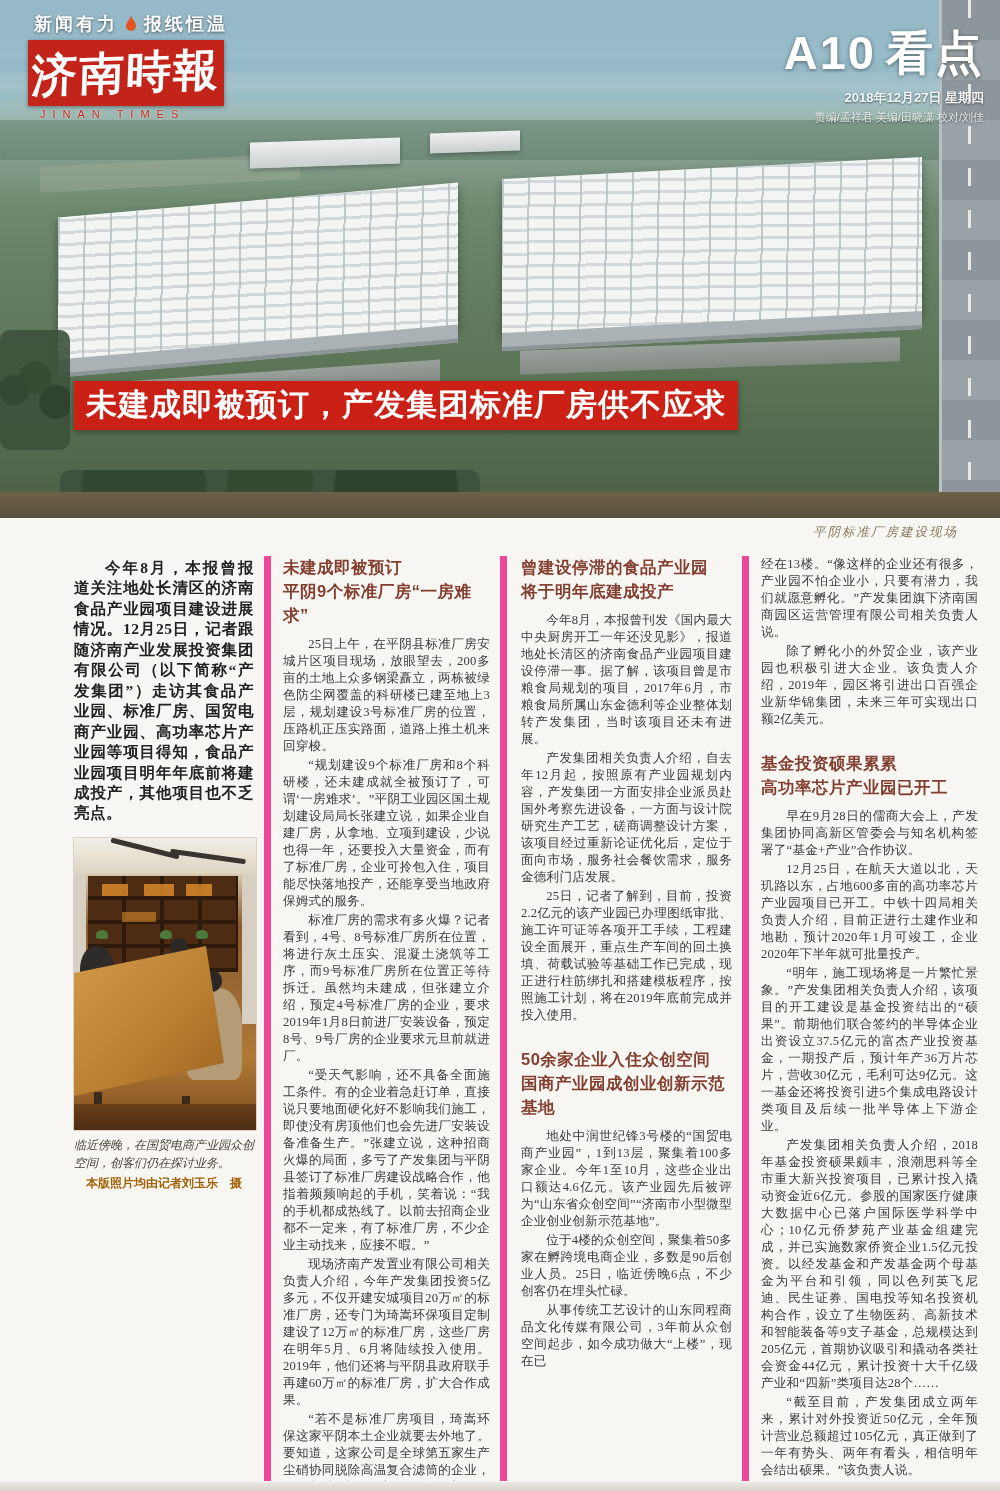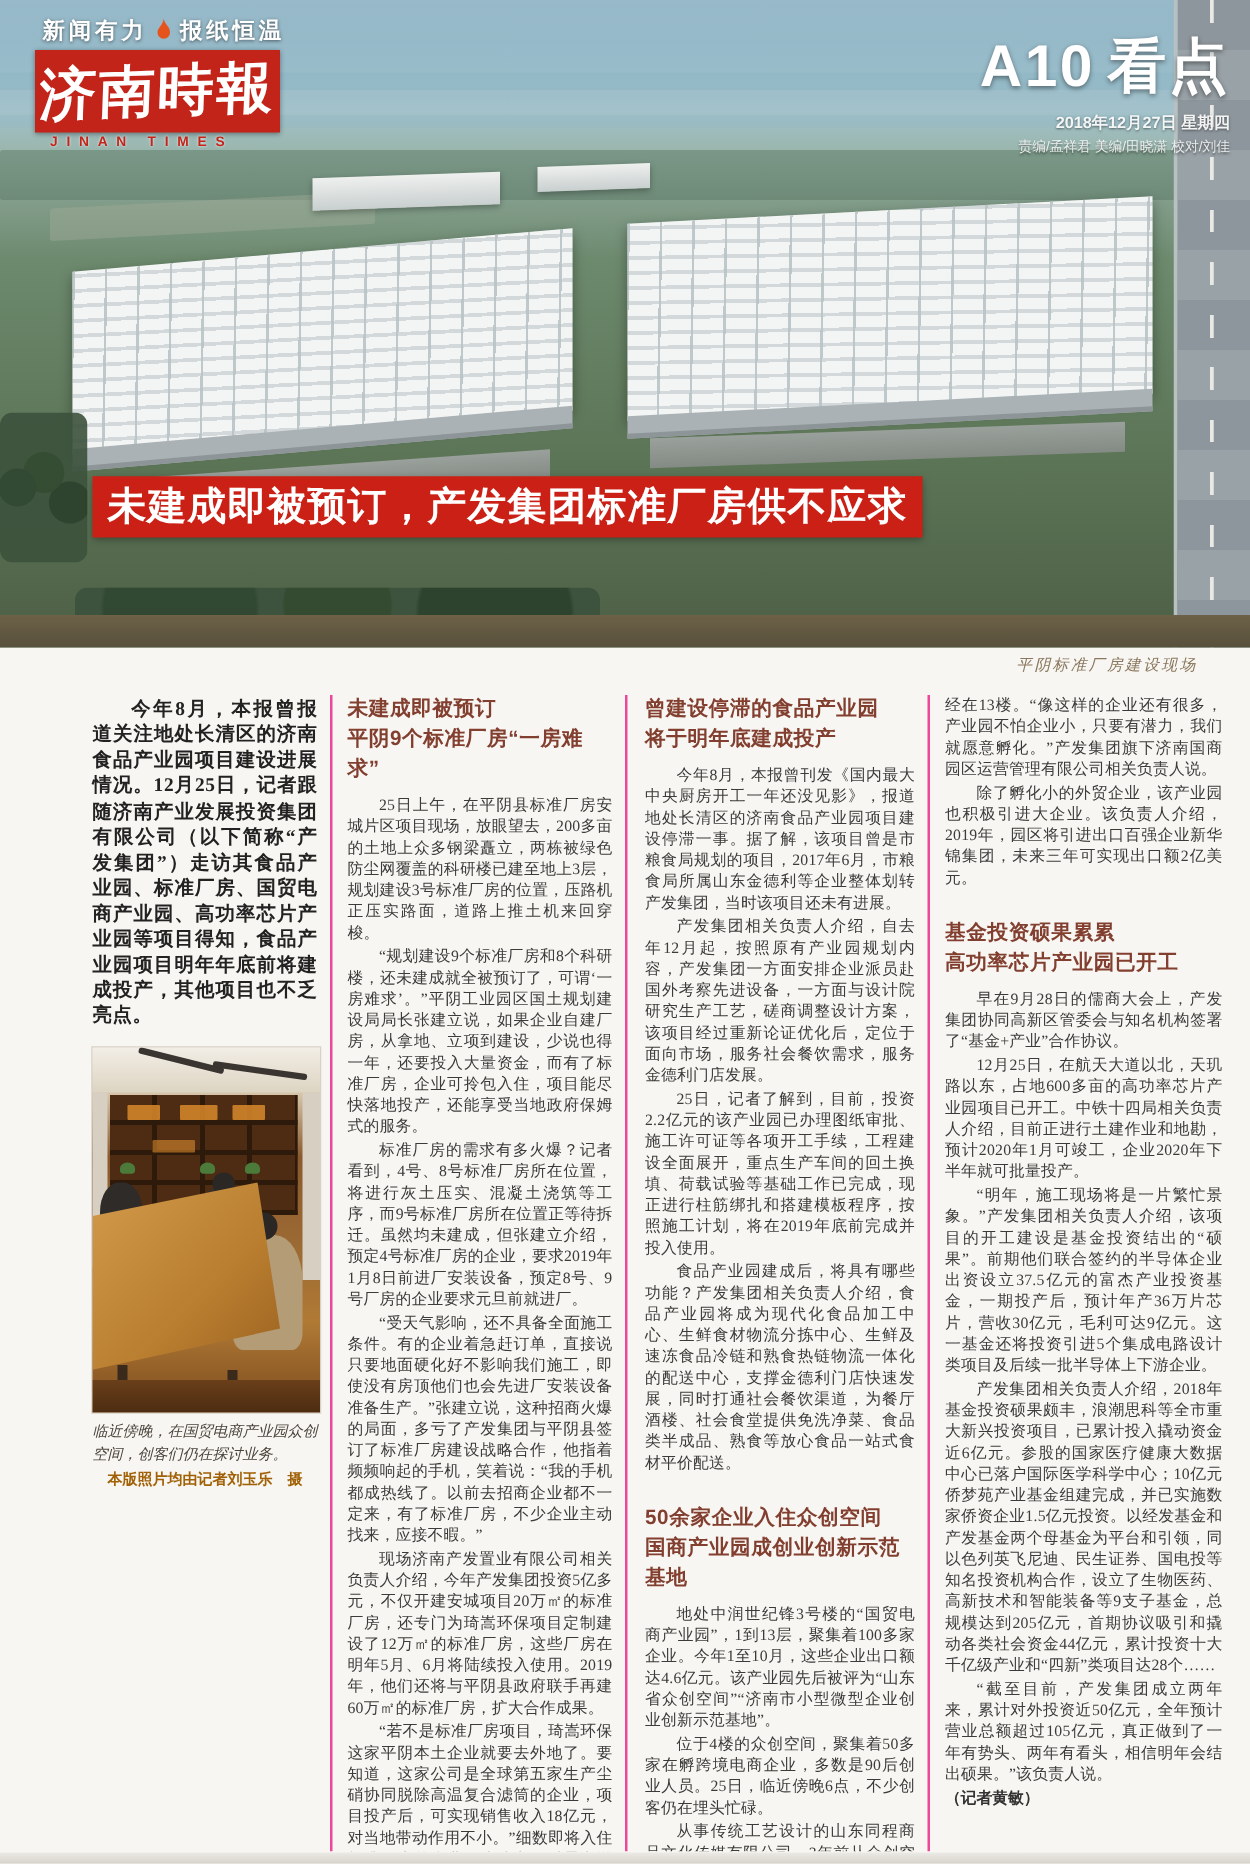--- a/index.html
+++ b/index.html
@@ -30,42 +30,42 @@
 
   
   .tagline{position:absolute;left:34px;top:12px;display:flex;align-items:center;gap:6px;
     font-family:"Liberation Sans",sans-serif;font-weight:bold;font-size:18px;letter-spacing:3px;color:#fff;
     text-shadow:0 1px 3px rgba(0,0,0,.55);}
   .masthead-box{position:absolute;left:28px;top:40px;width:196px;height:66px;background:#c3241a;
     display:flex;align-items:center;justify-content:center;box-shadow:0 1px 4px rgba(0,0,0,.4);}
   .masthead-box span{font-size:45px;font-weight:900;color:#fff;transform:skewX(-4deg) rotate(-2deg);
     font-family:"DejaVu Serif","Liberation Serif",serif;letter-spacing:2px;}
   .masthead-latin{position:absolute;left:40px;top:108px;font-family:"Liberation Sans",sans-serif;
-    font-size:11px;font-weight:bold;letter-spacing:7px;color:#c3241a;text-shadow:0 0 2px rgba(255,255,255,.9);}
+    font-size:11px;font-weight:normal;letter-spacing:7px;color:#c3241a;text-shadow:0 0 2px rgba(255,255,255,.9);}
   .pagemark{position:absolute;right:16px;top:22px;text-align:right;color:#fff;font-family:"Liberation Sans",sans-serif;}
   .pageno{font-size:47px;font-weight:bold;letter-spacing:2px;text-shadow:0 1px 4px rgba(0,0,0,.45);}
   .pageno .sec{margin-left:10px;}
   .dateline{margin-top:4px;font-size:13px;font-weight:bold;color:rgba(255,255,255,.92);text-shadow:0 1px 2px rgba(0,0,0,.5);}
   .staffline{margin-top:3px;font-size:11px;color:rgba(255,255,255,.85);text-shadow:0 1px 2px rgba(0,0,0,.5);}
 
   .kicker{position:absolute;left:74px;top:381px;background:#cb2015;color:#fff;
     font-family:"Liberation Sans",sans-serif;font-weight:bold;font-size:31px;letter-spacing:1px;
     padding:3px 12px 4px;box-shadow:0 2px 6px rgba(0,0,0,.35);}
   .headline{position:absolute;left:80px;top:420px;margin:0;color:#fff;
     font-family:"Liberation Sans",sans-serif;font-weight:900;font-size:66px;letter-spacing:3px;
     text-shadow:2px 3px 2px rgba(0,0,0,.75),0 0 10px rgba(0,0,0,.55);white-space:nowrap;}
 
   .hero-caption{height:30px;line-height:28px;text-align:right;padding-right:42px;
     font-size:12.5px;color:#8a785e;font-style:italic;letter-spacing:2px;}
 
   
   .columns{display:flex;height:933px;padding:8px 6px 0 58px;box-sizing:border-box;}
   .col{box-sizing:border-box;overflow:hidden;height:100%;}
   .col1{width:206px;padding:2px 10px 0 16px;}
-  .col2,.col3,.col4{border-left:2px solid #ec4899;}
+  .col2,.col3,.col4{border-left:7px solid #ec4899;}
   .col2{width:236px;padding:0 10px 0 12px;}
   .col3{width:242px;padding:0 10px 0 14px;}
   .col4{width:244px;padding:0 8px 0 12px;}
 
   .lead{margin:0 0 14px;font-size:15.5px;font-weight:bold;color:#222;line-height:1.32;
     text-align:justify;text-indent:2em;letter-spacing:.5px;}
   .subhead{margin:0 0 8px;font-family:"Liberation Sans",sans-serif;font-weight:bold;color:#823f30;
     font-size:16.5px;line-height:1.45;letter-spacing:.5px;}
   .subhead.gap{margin-top:24px;}
   p.body{margin:0 0 2px;font-size:12.6px;line-height:1.35;text-align:justify;text-indent:2em;letter-spacing:.2px;}
@@ -207,21 +207,20 @@
     </div>
 
     <div class="col col3">
       <h3 class="subhead">
         <span>曾建设停滞的食品产业园</span><br>
         <span>将于明年底建成投产</span>
       </h3>
       <p class="body">今年8月，本报曾刊发《国内最大中央厨房开工一年还没见影》，报道地处长清区的济南食品产业园项目建设停滞一事。据了解，该项目曾是市粮食局规划的项目，2017年6月，市粮食局所属山东金德利等企业整体划转产发集团，当时该项目还未有进展。</p>
       <p class="body">产发集团相关负责人介绍，自去年12月起，按照原有产业园规划内容，产发集团一方面安排企业派员赴国外考察先进设备，一方面与设计院研究生产工艺，磋商调整设计方案，该项目经过重新论证优化后，定位于面向市场，服务社会餐饮需求，服务金德利门店发展。</p>
       <p class="body">25日，记者了解到，目前，投资2.2亿元的该产业园已办理图纸审批、施工许可证等各项开工手续，工程建设全面展开，重点生产车间的回土换填、荷载试验等基础工作已完成，现正进行柱筋绑扎和搭建模板程序，按照施工计划，将在2019年底前完成并投入使用。</p>
-      <p class="body">食品产业园建成后，将具有哪些功能？产发集团相关负责人介绍，食品产业园将成为现代化食品加工中心、生鲜食材物流分拣中心、生鲜及速冻食品冷链和熟食热链物流一体化的配送中心，支撑金德利门店快速发展，同时打通社会餐饮渠道，为餐厅酒楼、社会食堂提供免洗净菜、食品类半成品、熟食等放心食品一站式食材平价配送。</p>
       <h3 class="subhead gap">
         <span>50余家企业入住众创空间</span><br>
         <span>国商产业园成创业创新示范基地</span>
       </h3>
       <p class="body">地处中润世纪锋3号楼的“国贸电商产业园”，1到13层，聚集着100多家企业。今年1至10月，这些企业出口额达4.6亿元。该产业园先后被评为“山东省众创空间”“济南市小型微型企业创业创新示范基地”。</p>
       <p class="body">位于4楼的众创空间，聚集着50多家在孵跨境电商企业，多数是90后创业人员。25日，临近傍晚6点，不少创客仍在埋头忙碌。</p>
       <p class="body">从事传统工艺设计的山东同程商品文化传媒有限公司，3年前从众创空间起步，如今成功做大“上楼”，现在已</p>
     </div>
 
     <div class="col col4">

